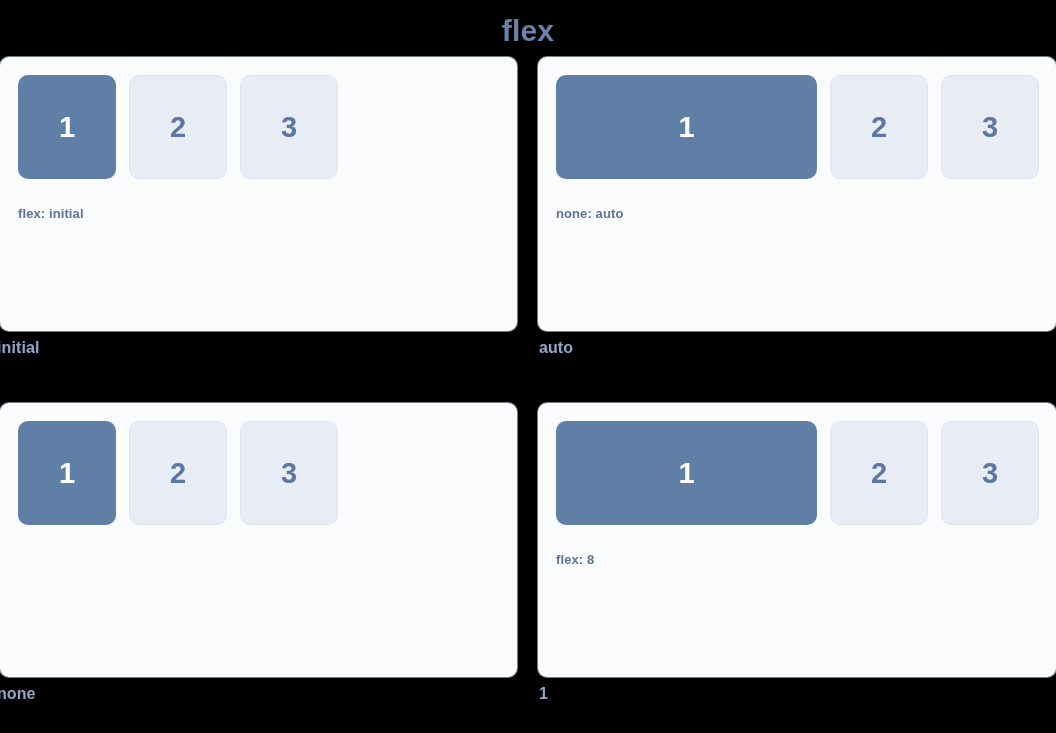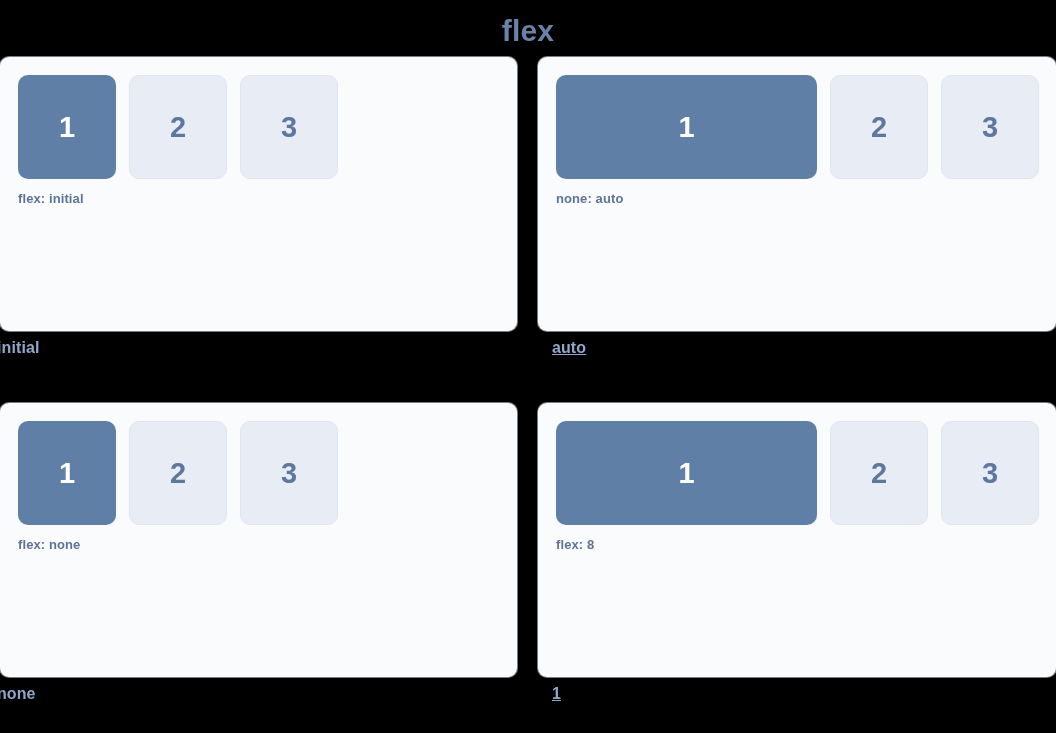--- a/index.html
+++ b/index.html
@@ -90,39 +90,39 @@
   }
 
   .box.muted {
     background: #e8ecf5;
     color: #5d779f;
     border: 1px solid #dfe5f0;
     width: 98px;
   }
 
   .flex-label {
-    margin-top: 12px;
+    margin-top: 27px;
     font-size: 13px;
     font-weight: bold;
     color: #5d7498;
     letter-spacing: 0.1px;
     -webkit-font-smoothing: antialiased;
   }
 
   .caption {
     margin-top: 7px;
     font-size: 16px;
     font-weight: bold;
     color: #8fa8c8;
     letter-spacing: 0.1px;
     line-height: 20px;
     margin-left: -3px;
     -webkit-font-smoothing: antialiased;
   }
-  .cell.right .caption { margin-left: 14px; text-decoration: underline; }
+  .cell.right .caption { margin-left: 1px; }
 </style>
 </head>
 <body>
 
 <h1 class="page-title">flex</h1>
 
 <div class="grid">
 
   <div class="row">
 
@@ -172,21 +172,20 @@
           <div class="box primary">
             <span>1</span>
           </div>
           <div class="box muted">
             <span>2</span>
           </div>
           <div class="box muted">
             <span>3</span>
           </div>
         </div>
-        <div class="flex-label">flex: none</div>
       </div>
       <div class="caption">none</div>
     </div>
 
     <div class="cell right">
       <div class="panel">
         <div class="boxes">
           <div class="box primary grow">
             <span>1</span>
           </div>

